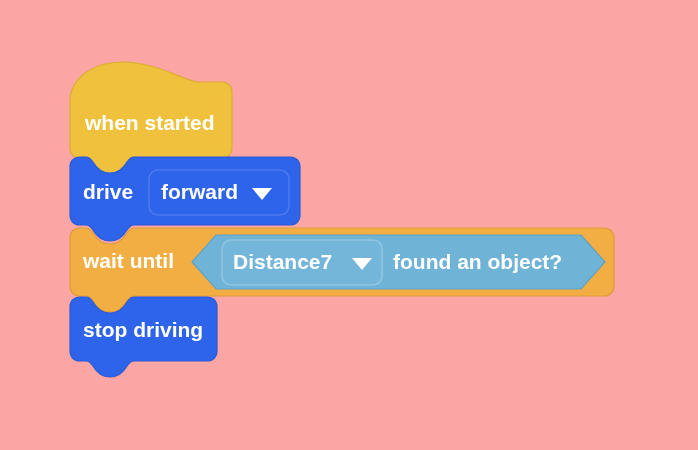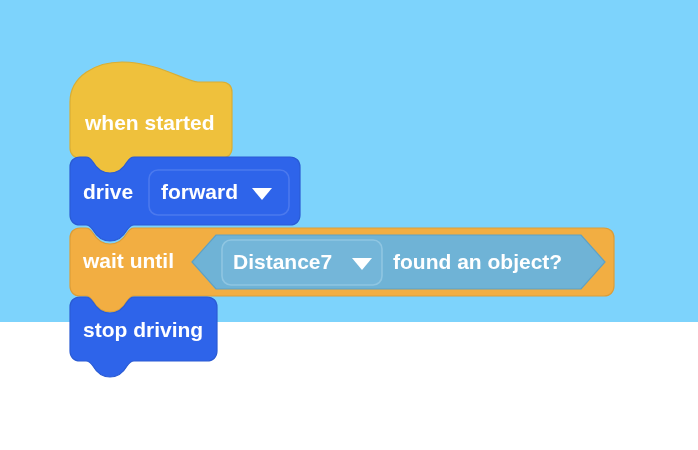--- a/index.html
+++ b/index.html
@@ -9,22 +9,22 @@
   }
   body {
     width: 698px;
     height: 450px;
     overflow: hidden;
     font-family: "Liberation Sans", sans-serif;
   }
   #workspace {
     position: relative;
     width: 698px;
-    height: 322px;
-    background: #7dd3fc;
+    height: 450px;
+    background: #fca5a5;
   }
   #blocks-svg {
     position: absolute;
     left: 0;
     top: 0;
   }
   .block-label {
     font-family: "Liberation Sans", sans-serif;
     font-size: 21px;
     font-weight: bold;

